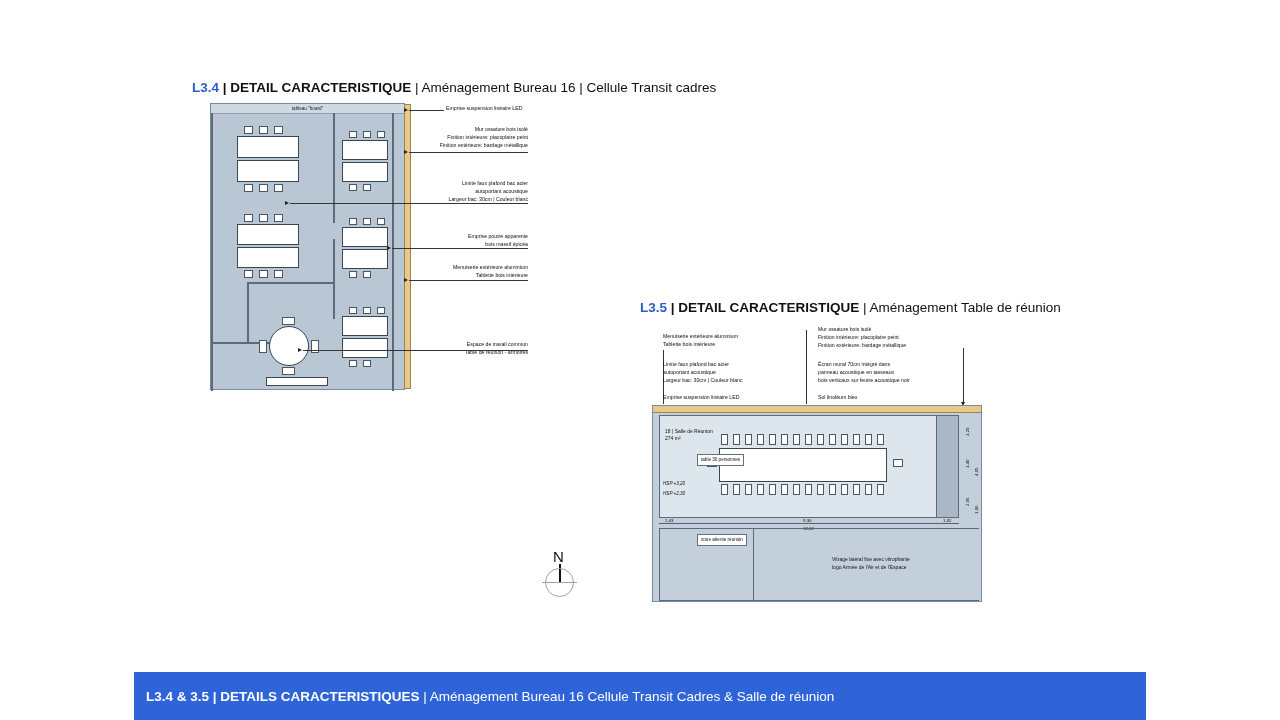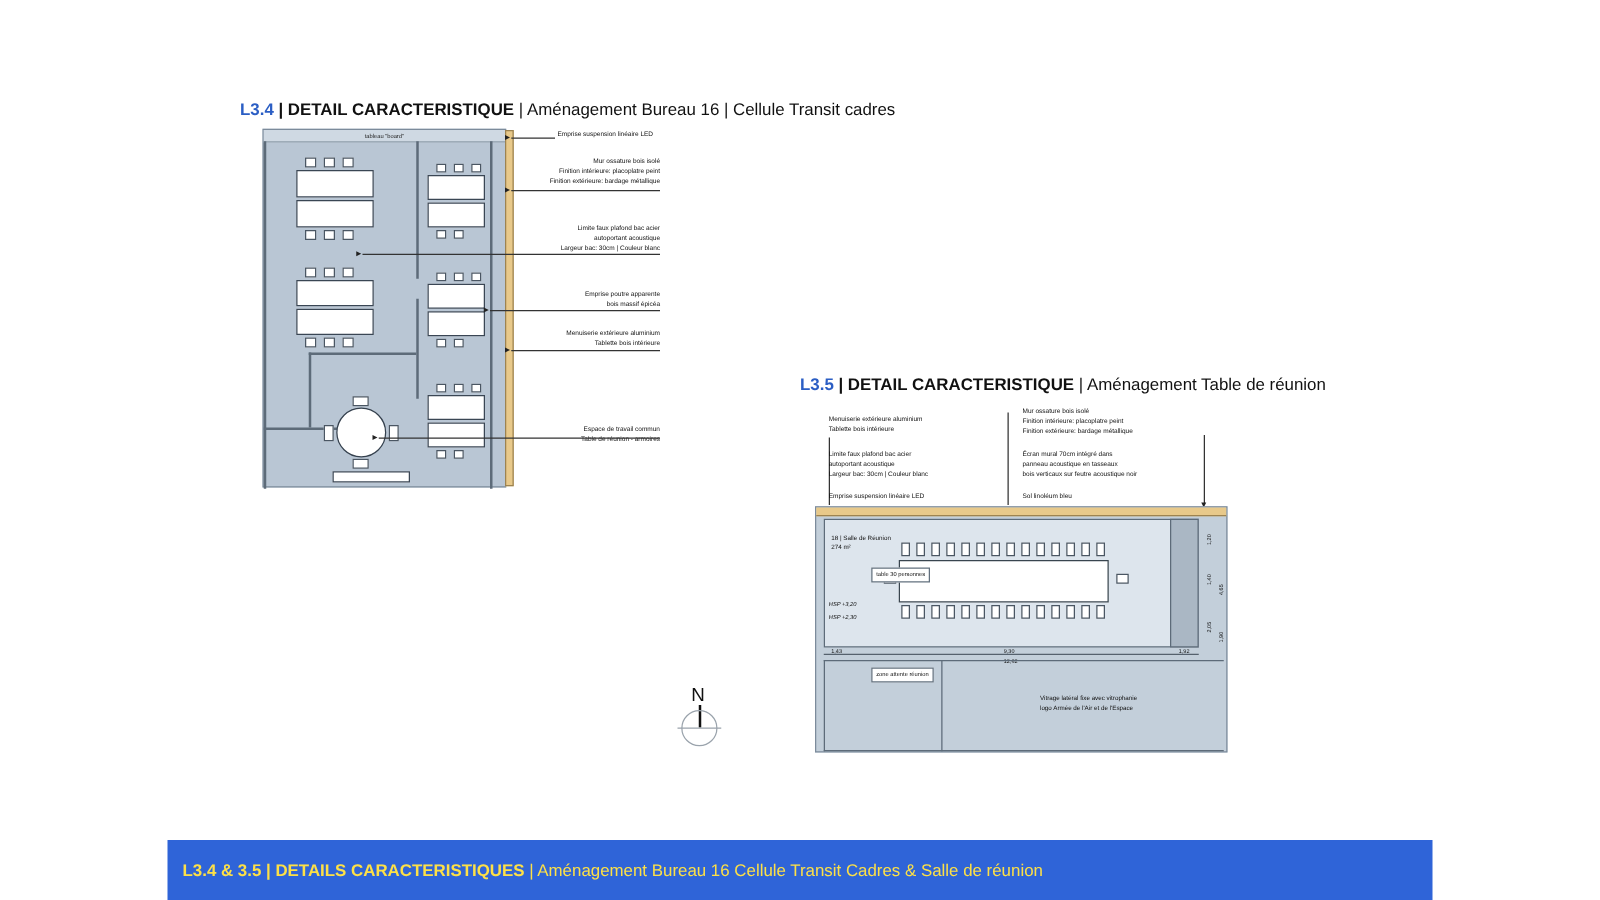--- a/index.html
+++ b/index.html
@@ -264,21 +264,21 @@
   }
 
   
   #footer {
     position: absolute;
     left: 134px;
     bottom: 0;
     width: 1012px;
     height: 48px;
     background: #2f64d8;
-    color: #fde047;
+    color: #ffffff;
     display: flex;
     align-items: center;
   }
   #footer .footer-text {
     font-size: 13.5px;
     padding-left: 12px;
     white-space: nowrap;
   }
   #footer .fcode { font-weight: bold; }
   #footer .fcaps { font-weight: bold; }

